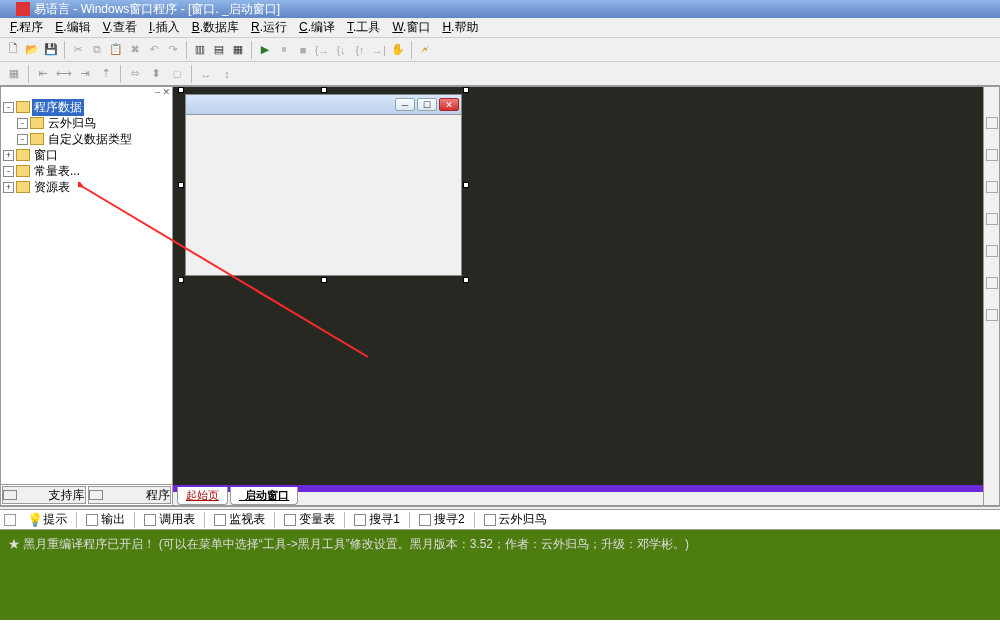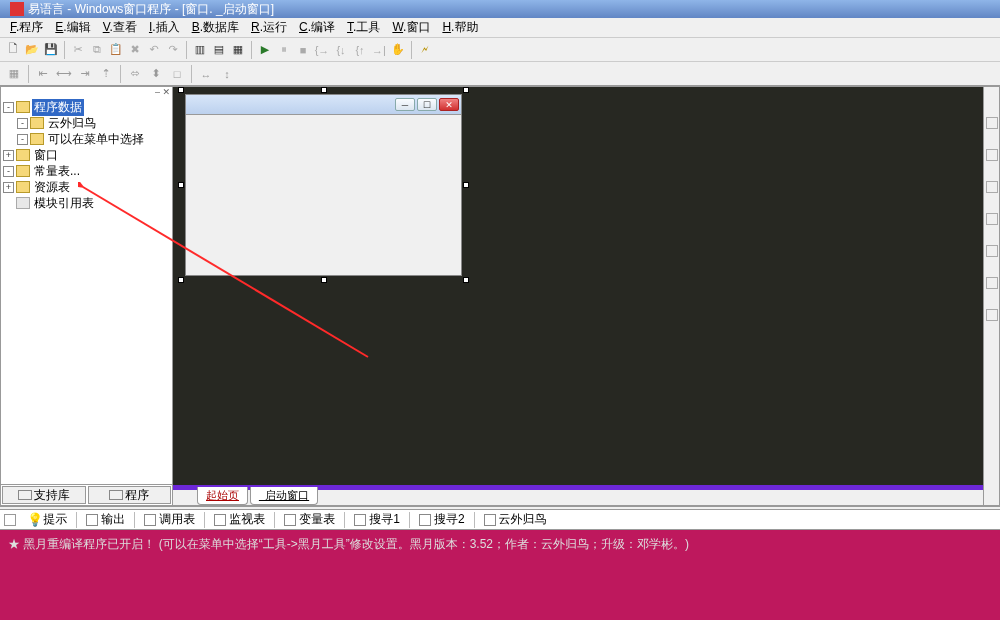--- a/index.html
+++ b/index.html
@@ -1,17 +1,17 @@
 <!DOCTYPE html>
 <html><head>
 <meta charset="utf-8">
 <style>
 * { margin: 0; padding: 0; box-sizing: border-box; font-family: "SimSun", "Microsoft YaHei", sans-serif; font-size: 12px; }
 html, body { width: 1000px; height: 623px; overflow: hidden; background: #fff; }
-.titlebar { height: 18px; background: linear-gradient(to bottom,#8fb5e8,#6186c4); color: #fff; display: flex; align-items: center; padding-left: 10px; }
+.titlebar { height: 18px; background: linear-gradient(to bottom,#8fb5e8,#6186c4); color: #fff; display: flex; align-items: center; padding-left: 16px; }
 .titlebar .logo { width: 14px; height: 14px; background: #d33; display: inline-block; margin-right: 4px; }
 .menubar { height: 20px; background: #f0f0f0; border-bottom: 1px solid #ccc; display: flex; align-items: center; padding-left: 4px; }
 .menubar span { padding: 16px 6px; cursor: default; }
 .menubar span u { color: #000; }
 .toolbar { height: 24px; background: #f0f0f0; border-bottom: 1px solid #ccc; display: flex; align-items: center; padding-left: 4px; gap: 1px; }
 .toolbar .btn { width: 18px; height: 18px; display: inline-flex; align-items: center; justify-content: center; border: 1px solid transparent; color: #333; font-size: 11px; }
 .toolbar .sep { width: 1px; height: 18px; background: #bbb; margin: 0 3px; }
 .toolbar .btn.dis { color: #aaa; }
 .toolbar2 { height: 24px; background: #f0f0f0; border-bottom: 1px solid #999; display: flex; align-items: center; padding-left: 4px; gap: 1px; }
 .toolbar2 .btn { width: 20px; height: 18px; display: inline-flex; align-items: center; justify-content: center; color: #999; font-size: 11px; border: 1px solid transparent; }
@@ -24,48 +24,48 @@
 .tree .node { display: flex; align-items: center; height: 16px; white-space: nowrap; }
 .tree .exp { width: 11px; height: 11px; border: 1px solid #888; color: #444; font-size: 9px; line-height: 9px; text-align: center; margin-right: 2px; background: #fff; }
 .tree .icon { width: 14px; height: 12px; display: inline-block; margin-right: 2px; }
 .tree .folder { background: #f6d879; border: 1px solid #b89a2a; }
 .tree .leaf { background: #e8e8e8; border: 1px solid #aaa; }
 .tree .sel { background: #3169c6; color: #fff; padding: 0 2px; }
 .tree .lbl { padding: 0 2px; }
 .ind1 { padding-left: 14px; }
 .lp-bottom { border-top: 1px solid #999; }
 .lp-btnrow { display: flex; }
-.lp-btn { flex: 1; height: 18px; border: 1px solid #999; margin: 1px; display: flex; align-items: center; justify-content: center; background: #f0f0f0; font-size: 11px; }
+.lp-btn { flex: 1; height: 18px; border: 1px solid #999; margin: 1px; display: flex; align-items: center; justify-content: space-between; background: #f0f0f0; font-size: 11px; }
 .lp-btn .ic { width: 14px; height: 10px; margin-right: 2px; border: 1px solid #888; display: inline-block; }
 
 .editor { flex: 1; background: #272822; position: relative; border: 1px solid #999; border-left: none; }
 .designer { position: absolute; left: 8px; top: 3px; width: 285px; height: 190px; }
 .designer .handle { width: 6px; height: 6px; background: #fff; border: 1px solid #000; position: absolute; }
 .form { position: absolute; left: 4px; top: 4px; width: 277px; height: 182px; background: #eee; border: 1px solid #888; }
 .form-title { height: 20px; background: linear-gradient(to bottom,#d8e6f9,#bcd1ee); border-bottom: 1px solid #999; display: flex; justify-content: flex-end; align-items: center; padding-right: 2px; gap: 2px; }
 .wbtn { width: 20px; height: 13px; border-radius: 2px; display: inline-flex; align-items: center; justify-content: center; font-size: 9px; color: #333; border: 1px solid #8aa; background: linear-gradient(#fafcff,#dce6f0); }
 .wbtn.close { background: linear-gradient(#f08080,#d03030); color: #fff; border-color: #a22; }
 .form-body { position: absolute; top: 20px; left: 0; right: 0; bottom: 0; background-image: radial-gradient(circle,#888 0.7px,transparent 0.7px); background-size: 8px 8px; background-position: 4px 4px; background-color: #f0f0f0; }
 
-.ed-tabs { position: absolute; left: 0; bottom: 0; height: 20px; background: #f0f0f0; display: flex; align-items: flex-end; padding-left: 24px; width: 100%; border-top: 5px solid #6d28d9; }
+.ed-tabs { position: absolute; left: 0; bottom: 0; height: 20px; background: #f0f0f0; display: flex; align-items: flex-end; padding-left: 4px; width: 100%; border-top: 7px solid #6d28d9; }
 .ed-tab { height: 18px; padding: 1px 8px; margin-right: 2px; color: #a00; border: 1px solid #999; border-top: none; border-radius: 0 0 4px 4px; background: #fff; font-size: 11px; text-decoration: underline; }
-.ed-tab.active { color: #000; font-weight: normal; }
+.ed-tab.active { color: #000; font-weight: bold; }
 
 .rightstrip { width: 16px; background: #f0f0f0; border: 1px solid #999; border-left: none; display: flex; flex-direction: column; align-items: center; gap: 20px; padding-top: 30px; }
 .rightstrip .ritem { width: 12px; height: 12px; border: 1px solid #aaa; }
 
 .splitterH { height: 4px; background: #f0f0f0; border-top:1px solid #999; border-bottom:1px solid #999; }
 
 .bottomtabs { height: 20px; background: #fff; border-bottom: 1px solid #999; display: flex; align-items: center; padding-left: 4px; gap: 2px; }
 .btab { display: flex; align-items: center; padding: 1px 6px; height: 18px; border: 1px solid transparent; }
 .btab .ic { width: 12px; height: 12px; margin-right: 3px; display: inline-block; }
 .btab-sep { width: 1px; height: 16px; background: #bbb; }
 .btab .bulb { color: #e0b000; font-size: 13px; }
 
-.console { height: 90px; background: #be185d; color: #ddd; padding: 6px 8px; font-size: 12px; overflow: hidden; }
+.console { height: 90px; background: #4d7c0f; color: #ddd; padding: 6px 8px; font-size: 12px; overflow: hidden; }
 .console .line { white-space: nowrap; }
 
 svg.arrow { position: absolute; pointer-events: none; }
 </style>
 </head>
 <body>
 
 <div class="titlebar">
   <span class="logo"></span>
   <span>易语言 - Windows窗口程序 - [窗口. _启动窗口]</span>
@@ -139,41 +139,36 @@
         <span class="sel">程序数据</span>
       </div>
       <div class="node ind1">
           <span class="exp">-</span>
           <span class="icon folder"></span>
           <span class="lbl">云外归鸟</span>
         </div>
       <div class="node ind1">
           <span class="exp">-</span>
           <span class="icon folder"></span>
-          <span class="lbl">可以在菜单中选择</span>
+          <span class="lbl">自定义数据类型</span>
         </div>
       <div class="node">
           <span class="exp">+</span>
           <span class="icon folder"></span>
           <span class="lbl">窗口</span>
         </div>
       <div class="node">
           <span class="exp">-</span>
           <span class="icon folder"></span>
           <span class="lbl">常量表...</span>
         </div>
       <div class="node">
           <span class="exp">+</span>
           <span class="icon folder"></span>
           <span class="lbl">资源表</span>
-        </div>
-      <div class="node">
-          <span style="width:13px;display:inline-block"></span>
-          <span class="icon leaf"></span>
-          <span class="lbl">模块引用表</span>
         </div>
     </div>
     <div class="lp-bottom">
       <div class="lp-btnrow">
         <div class="lp-btn">
             <span class="ic"></span>
             <span>支持库</span>
           </div>
         <div class="lp-btn">
             <span class="ic"></span>

